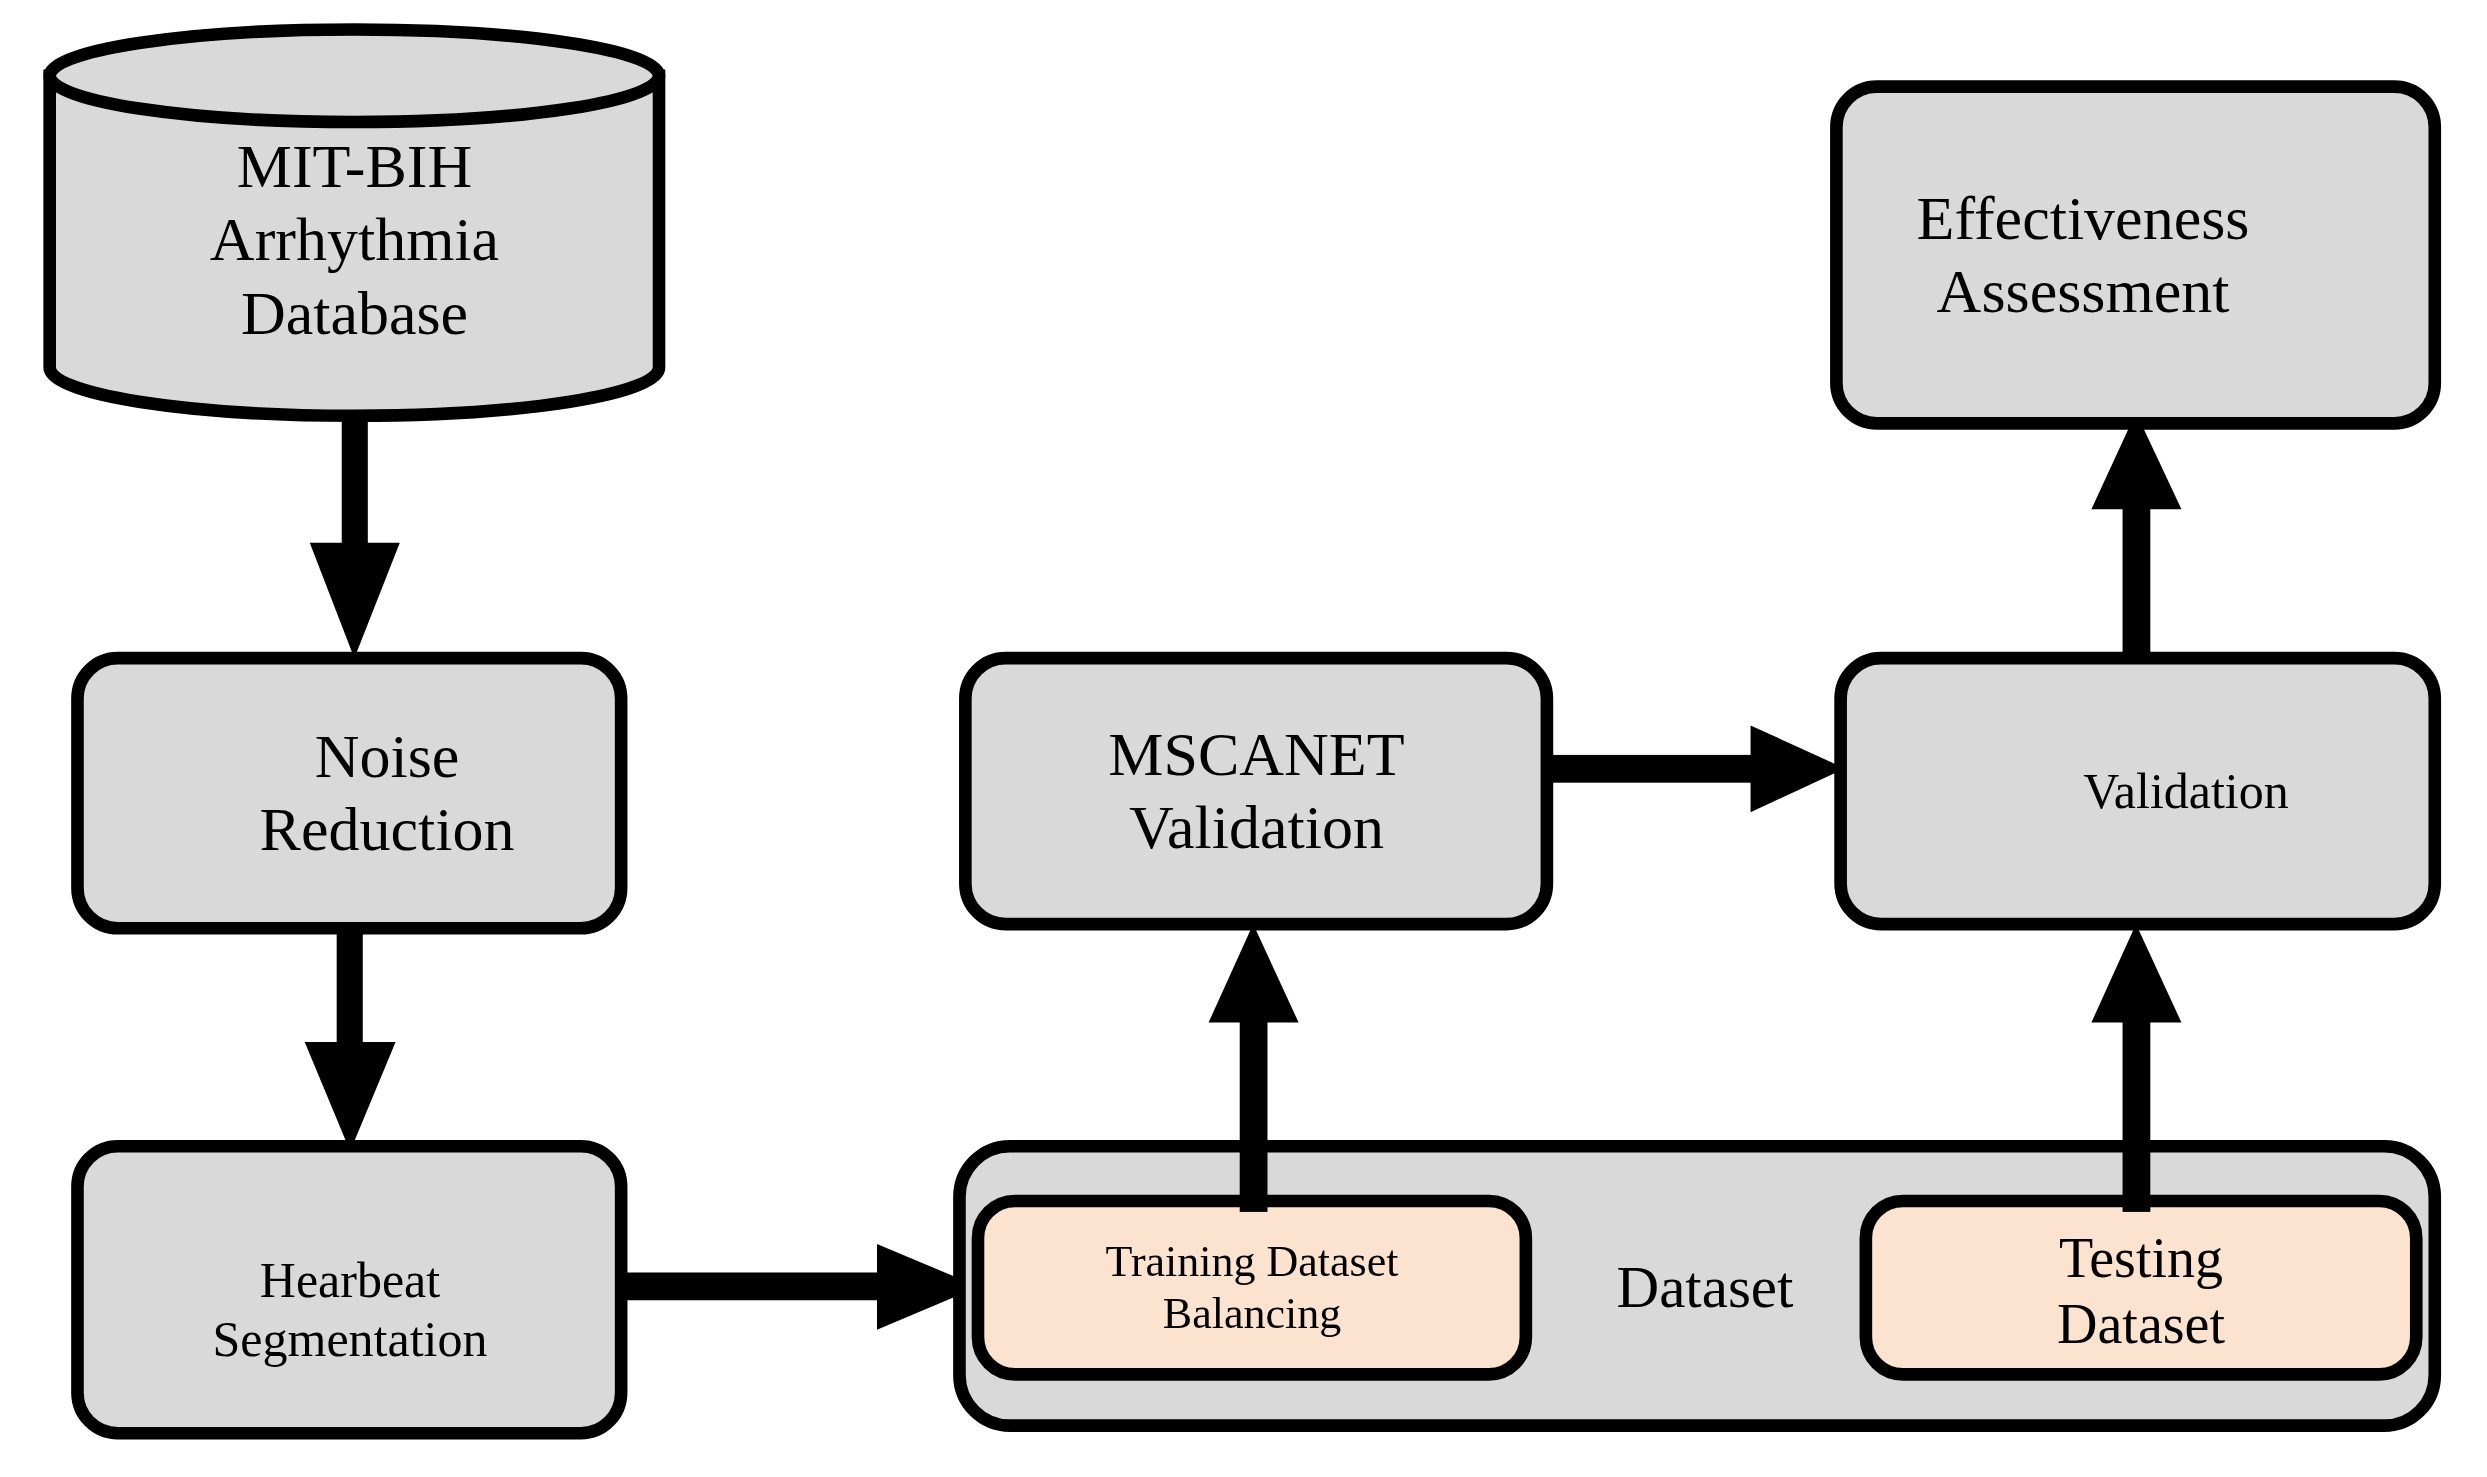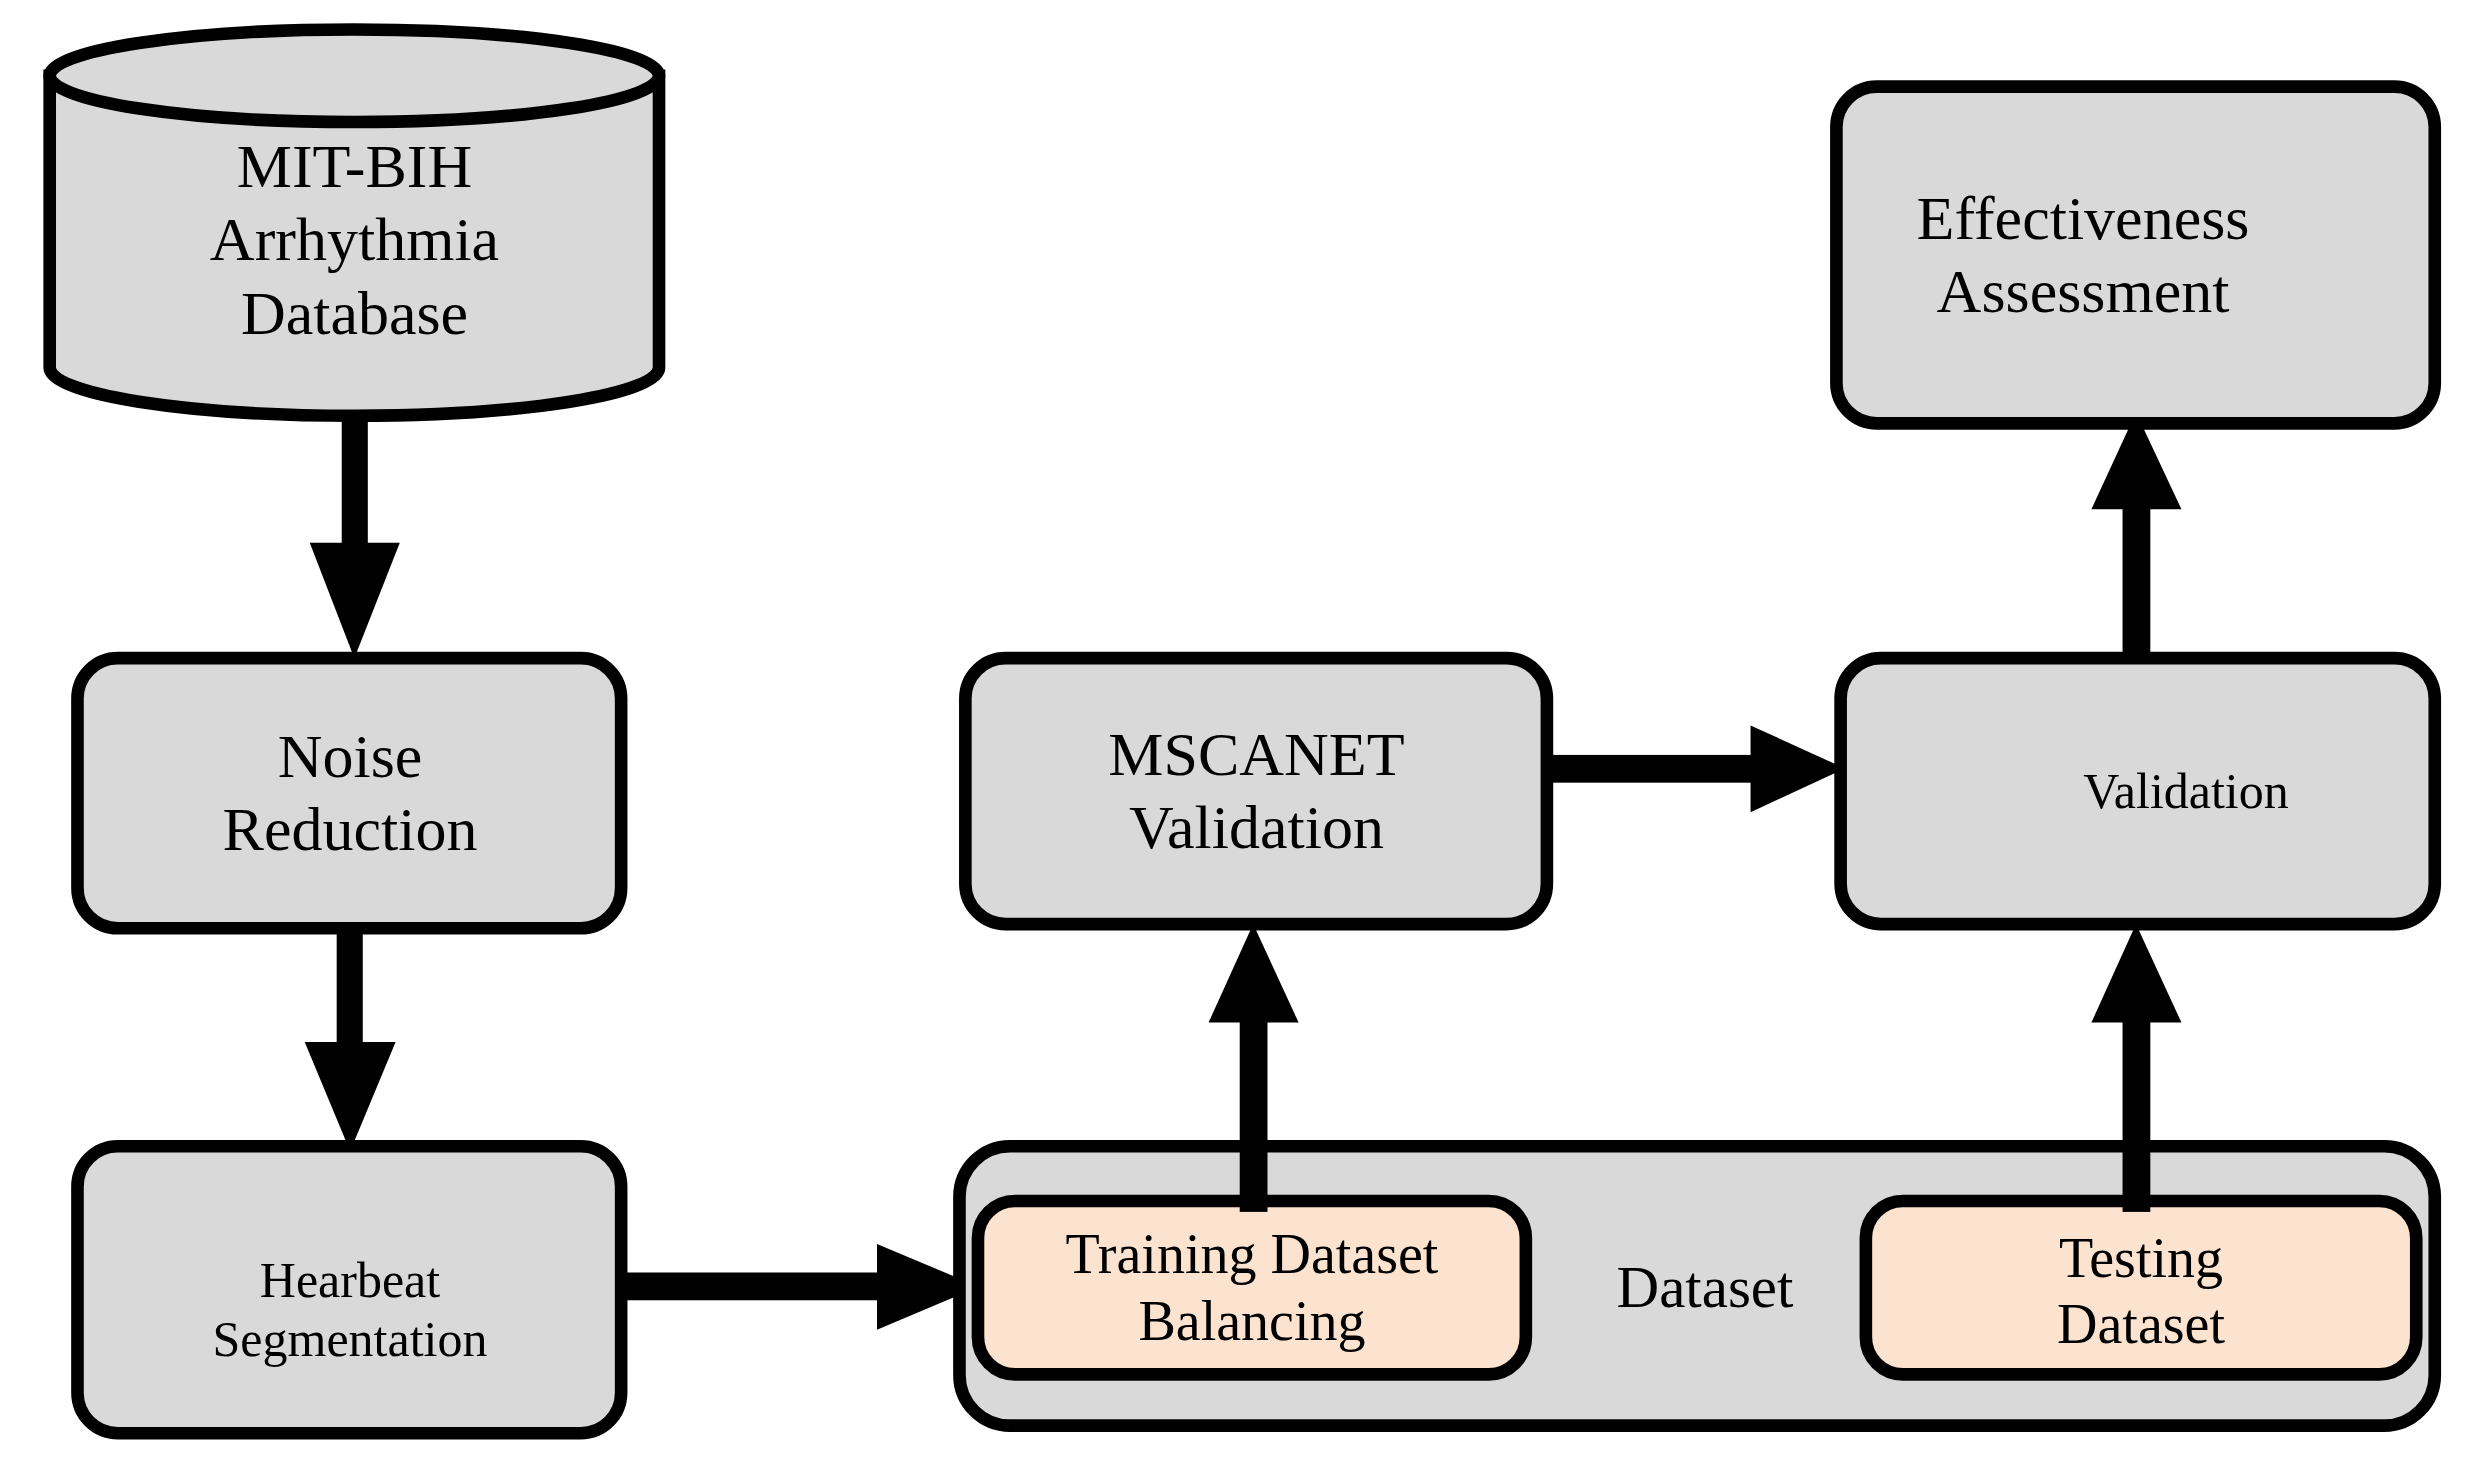--- a/index.html
+++ b/index.html
@@ -37,28 +37,28 @@
     font-weight: 400;
     line-height: 1.18;
     white-space: nowrap;
     pointer-events: none;
   }
   .nodelabel .ln { display: block; }
 
   
   #label-database { left: 44px;  top: 101px;  width: 621px; height: 278px; font-size: 62px; font-family: Liberation Serif, serif; }
   
-  #label-noise      { left: 72px;   top: 652px;  width: 556px; height: 282px; font-size: 62px; }
+  #label-noise      { left: 72px;   top: 652px;  width: 556px; height: 282px; font-size: 62px; padding-left: 37px; }
   #label-heartbeat  { left: 72px;   top: 1160px; width: 556px; height: 299px; font-size: 50px; }
   #label-mscanet    { left: 960px; top: 652px;  width: 593px; height: 278px; font-size: 62px; }
   #label-validation { left: 1883px; top: 652px;  width: 606px; height: 278px; font-size: 50px; }
   #label-effect     { left: 1831px; top: 81px;   width: 504px; height: 348px; font-size: 62px; }
   
   #label-dsgroup    { left: 1566px; top: 1229px; width: 278px; height: 118px; font-size: 59px; }
-  #label-train      { left: 972px; top: 1195px; width: 560px; height: 185px; font-size: 56px; }
+  #label-train      { left: 972px; top: 1195px; width: 560px; height: 185px; font-size: 44px; }
   #label-test       { left: 1860px; top: 1195px; width: 562px; height: 192px; font-size: 56px; }
 </style>
 </head>
 <body>
 
 <div id="canvas">
 
   <svg id="flow" viewBox="0 0 2955 1755" xmlns="http://www.w3.org/2000/svg">
 
     <g>

